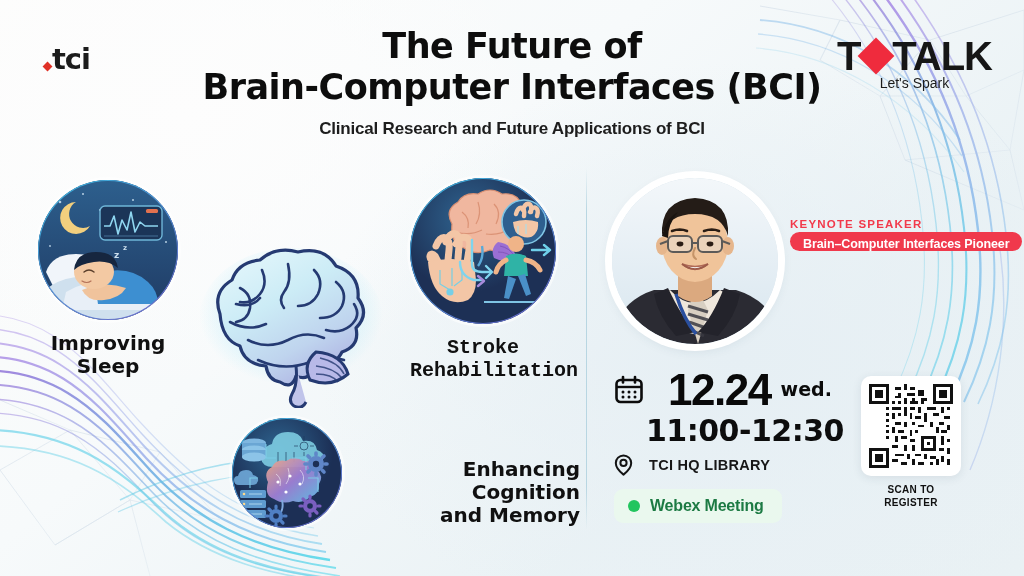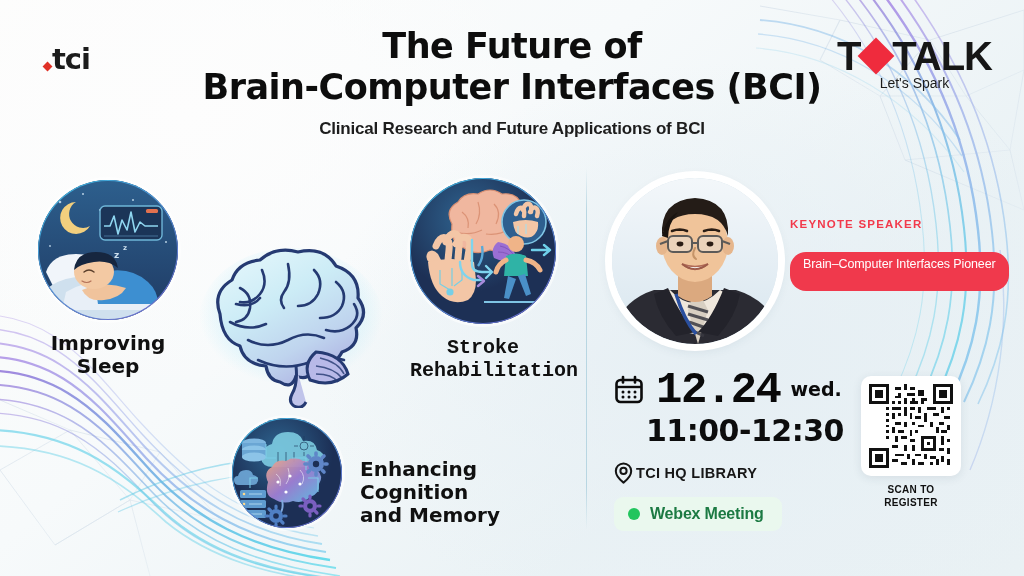--- a/index.html
+++ b/index.html
@@ -76,21 +76,21 @@
   }
   .bubble::after {
     content:""; position:absolute; inset:-2px; border-radius:50%;
     border:3px solid transparent;
     background:linear-gradient(145deg,#38bde0,#6d5fc7) border-box;
     -webkit-mask:linear-gradient(#fff 0 0) padding-box, linear-gradient(#fff 0 0);
     -webkit-mask-composite:xor; mask-composite:exclude;
   }
   .topic-label {
     font-family:"DejaVu Sans", sans-serif;
-    font-weight:bold; color:#101010; font-size:19px; line-height:1.15;
+    font-weight:bold; color:#101010; font-size:19px; line-height:1.15;text-align:right;
   }
 
   #topic-sleep { left:38px; top:180px; }
   #topic-sleep .bubble { width:140px; height:140px; }
   #topic-sleep .topic-label { margin-top:12px; text-align:center; width:140px; font-size:20px; }
 
   #topic-stroke { left:410px; top:178px; }
   #topic-stroke .bubble { width:146px; height:146px; }
   #topic-stroke .topic-label { margin-top:12px; text-align:center; width:146px; font-size:20px;font-family:Liberation Mono, monospace; }
 
@@ -107,51 +107,51 @@
     position:absolute; left:612px; top:178px; width:166px; height:166px;
     border-radius:50%; overflow:hidden;
     background:#dbe7ee;
     box-shadow:0 0 0 7px #ffffff, 0 3px 14px rgba(40,70,95,.18);
   }
   #speaker-info { position:absolute; left:790px; top:218px; width:222px; }
   #keynote-label {
     font-size:11.5px; font-weight:bold; color:#f2394b; letter-spacing:1.2px;
   }
   #speaker-badge {
-    display:inline-block; margin-top:22px;
+    display:inline-block; margin-top:2px;
     background:#f0394c; color:#fff; border-radius:16px;
-    padding:5px 13px 20px; font-size:12.5px; font-weight:normal;
+    padding:5px 13px 0; font-size:12.5px; font-weight:bold;
     letter-spacing:-0.1px; white-space:nowrap;
   }
   #speaker-name {
     font-family:"DejaVu Sans", sans-serif;
     margin-top:6px; font-size:31px; font-weight:bold; color:#0c0c0c;
     letter-spacing:-0.8px; line-height:1.08;
   }
   #speaker-affil {
     margin-top:5px; font-size:9.5px; color:#2a2f33; line-height:1.5;
   }
 
   
   #event-block { position:absolute; left:614px; top:368px; }
   #date-row { display:flex; align-items:center; gap:12px; }
   #date-text {
-    font-family:Liberation Mono, monospace;
-    font-size:44px; font-weight:bold; color:#090909; letter-spacing:-1.5px; line-height:1;
+    font-family:Liberation Sans, sans-serif;
+    font-size:44px; font-weight:bold; color:#090909; letter-spacing:-1.5px; line-height:1;margin-left:12px;
   }
   #date-dow {
     font-family:"DejaVu Sans", sans-serif;
     font-size:19px; font-weight:bold; color:#0b0b0b; margin-left:-2px; padding-bottom:3px;
   }
   #time-text {
     font-family:"DejaVu Sans", sans-serif;
     margin-top:4px; margin-left:32px; font-size:30px; font-weight:bold;
     color:#0d0d0d; letter-spacing:-0.5px; line-height:1;
   }
-  #loc-row { display:flex; align-items:center; gap:3px; margin-top:16px; }
+  #loc-row { display:flex; align-items:center; gap:16px; margin-top:8px; }
   #loc-text { font-size:14.5px; font-weight:bold; color:#171717; letter-spacing:.3px; }
   #platform-badge {
     display:inline-flex; align-items:center; gap:10px; margin-top:13px;
     background:#eaf8ee; border-radius:9px; padding:8px 18px 8px 14px;
   }
   #platform-dot { width:12px; height:12px; border-radius:50%; background:#22c55e; }
   #platform-text { font-size:16px; font-weight:bold; color:#1c7a43; letter-spacing:-0.2px; }
 
   
   #qr-block { position:absolute; left:861px; top:376px; width:100px; text-align:center; }

